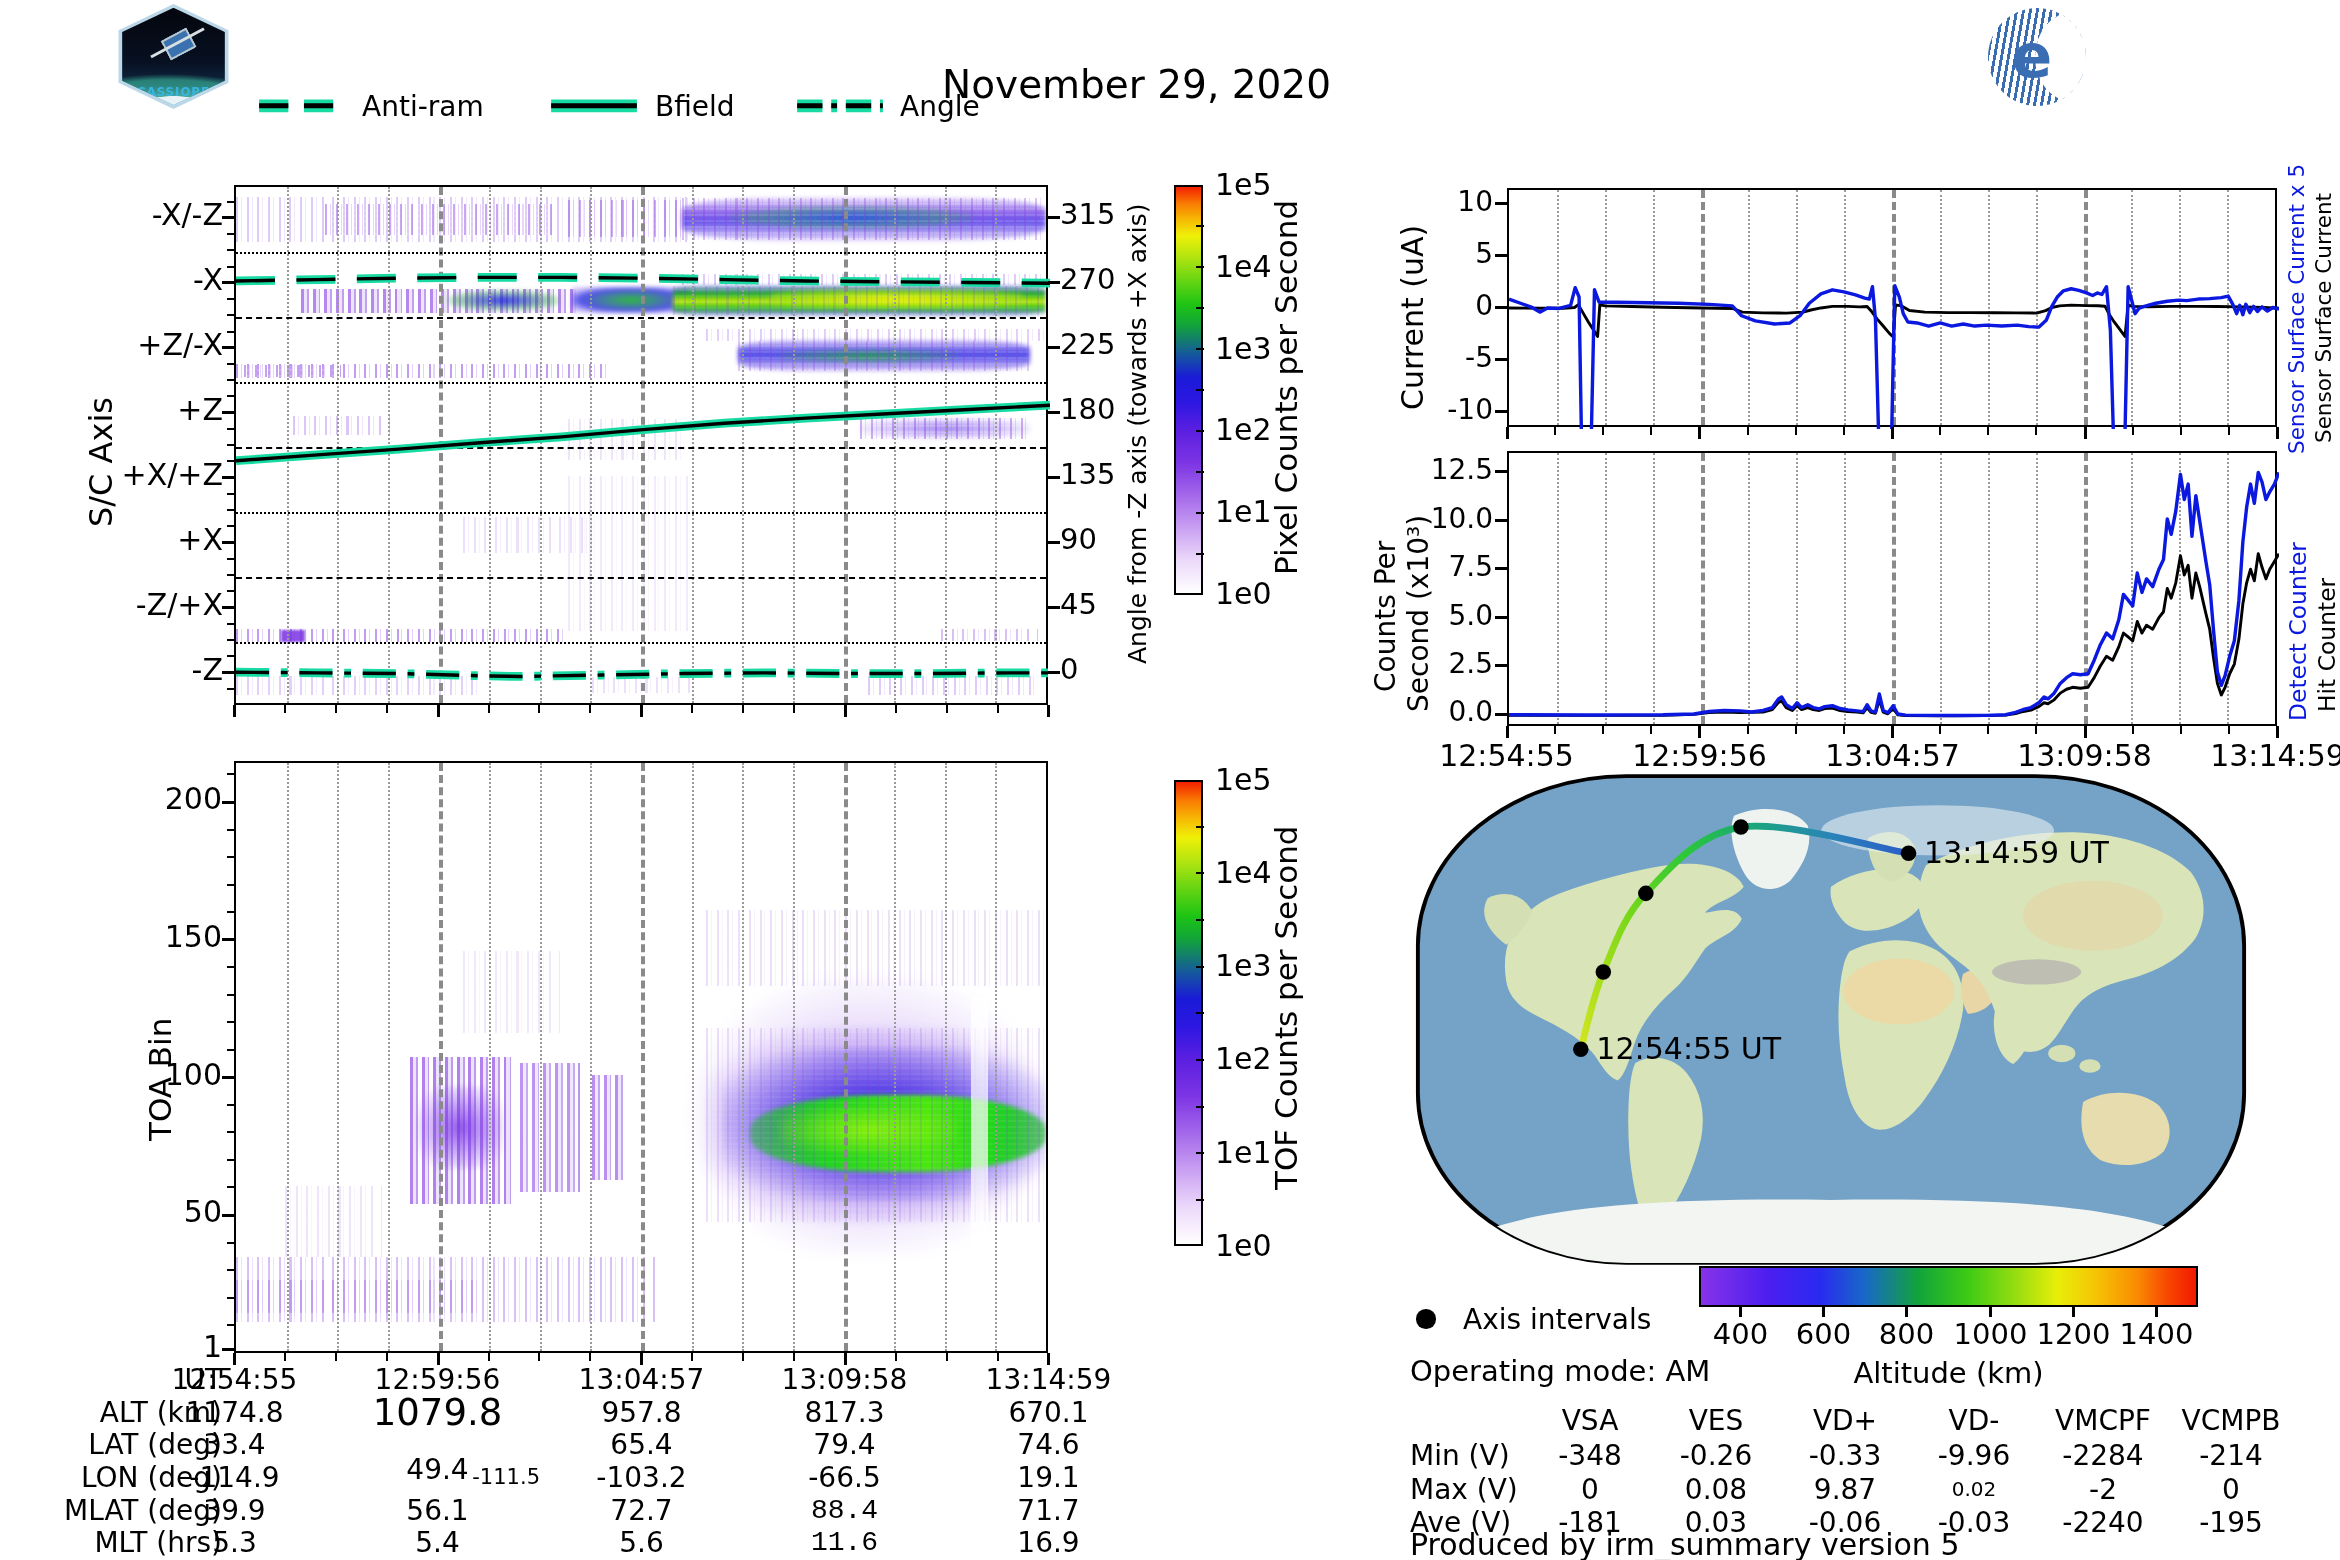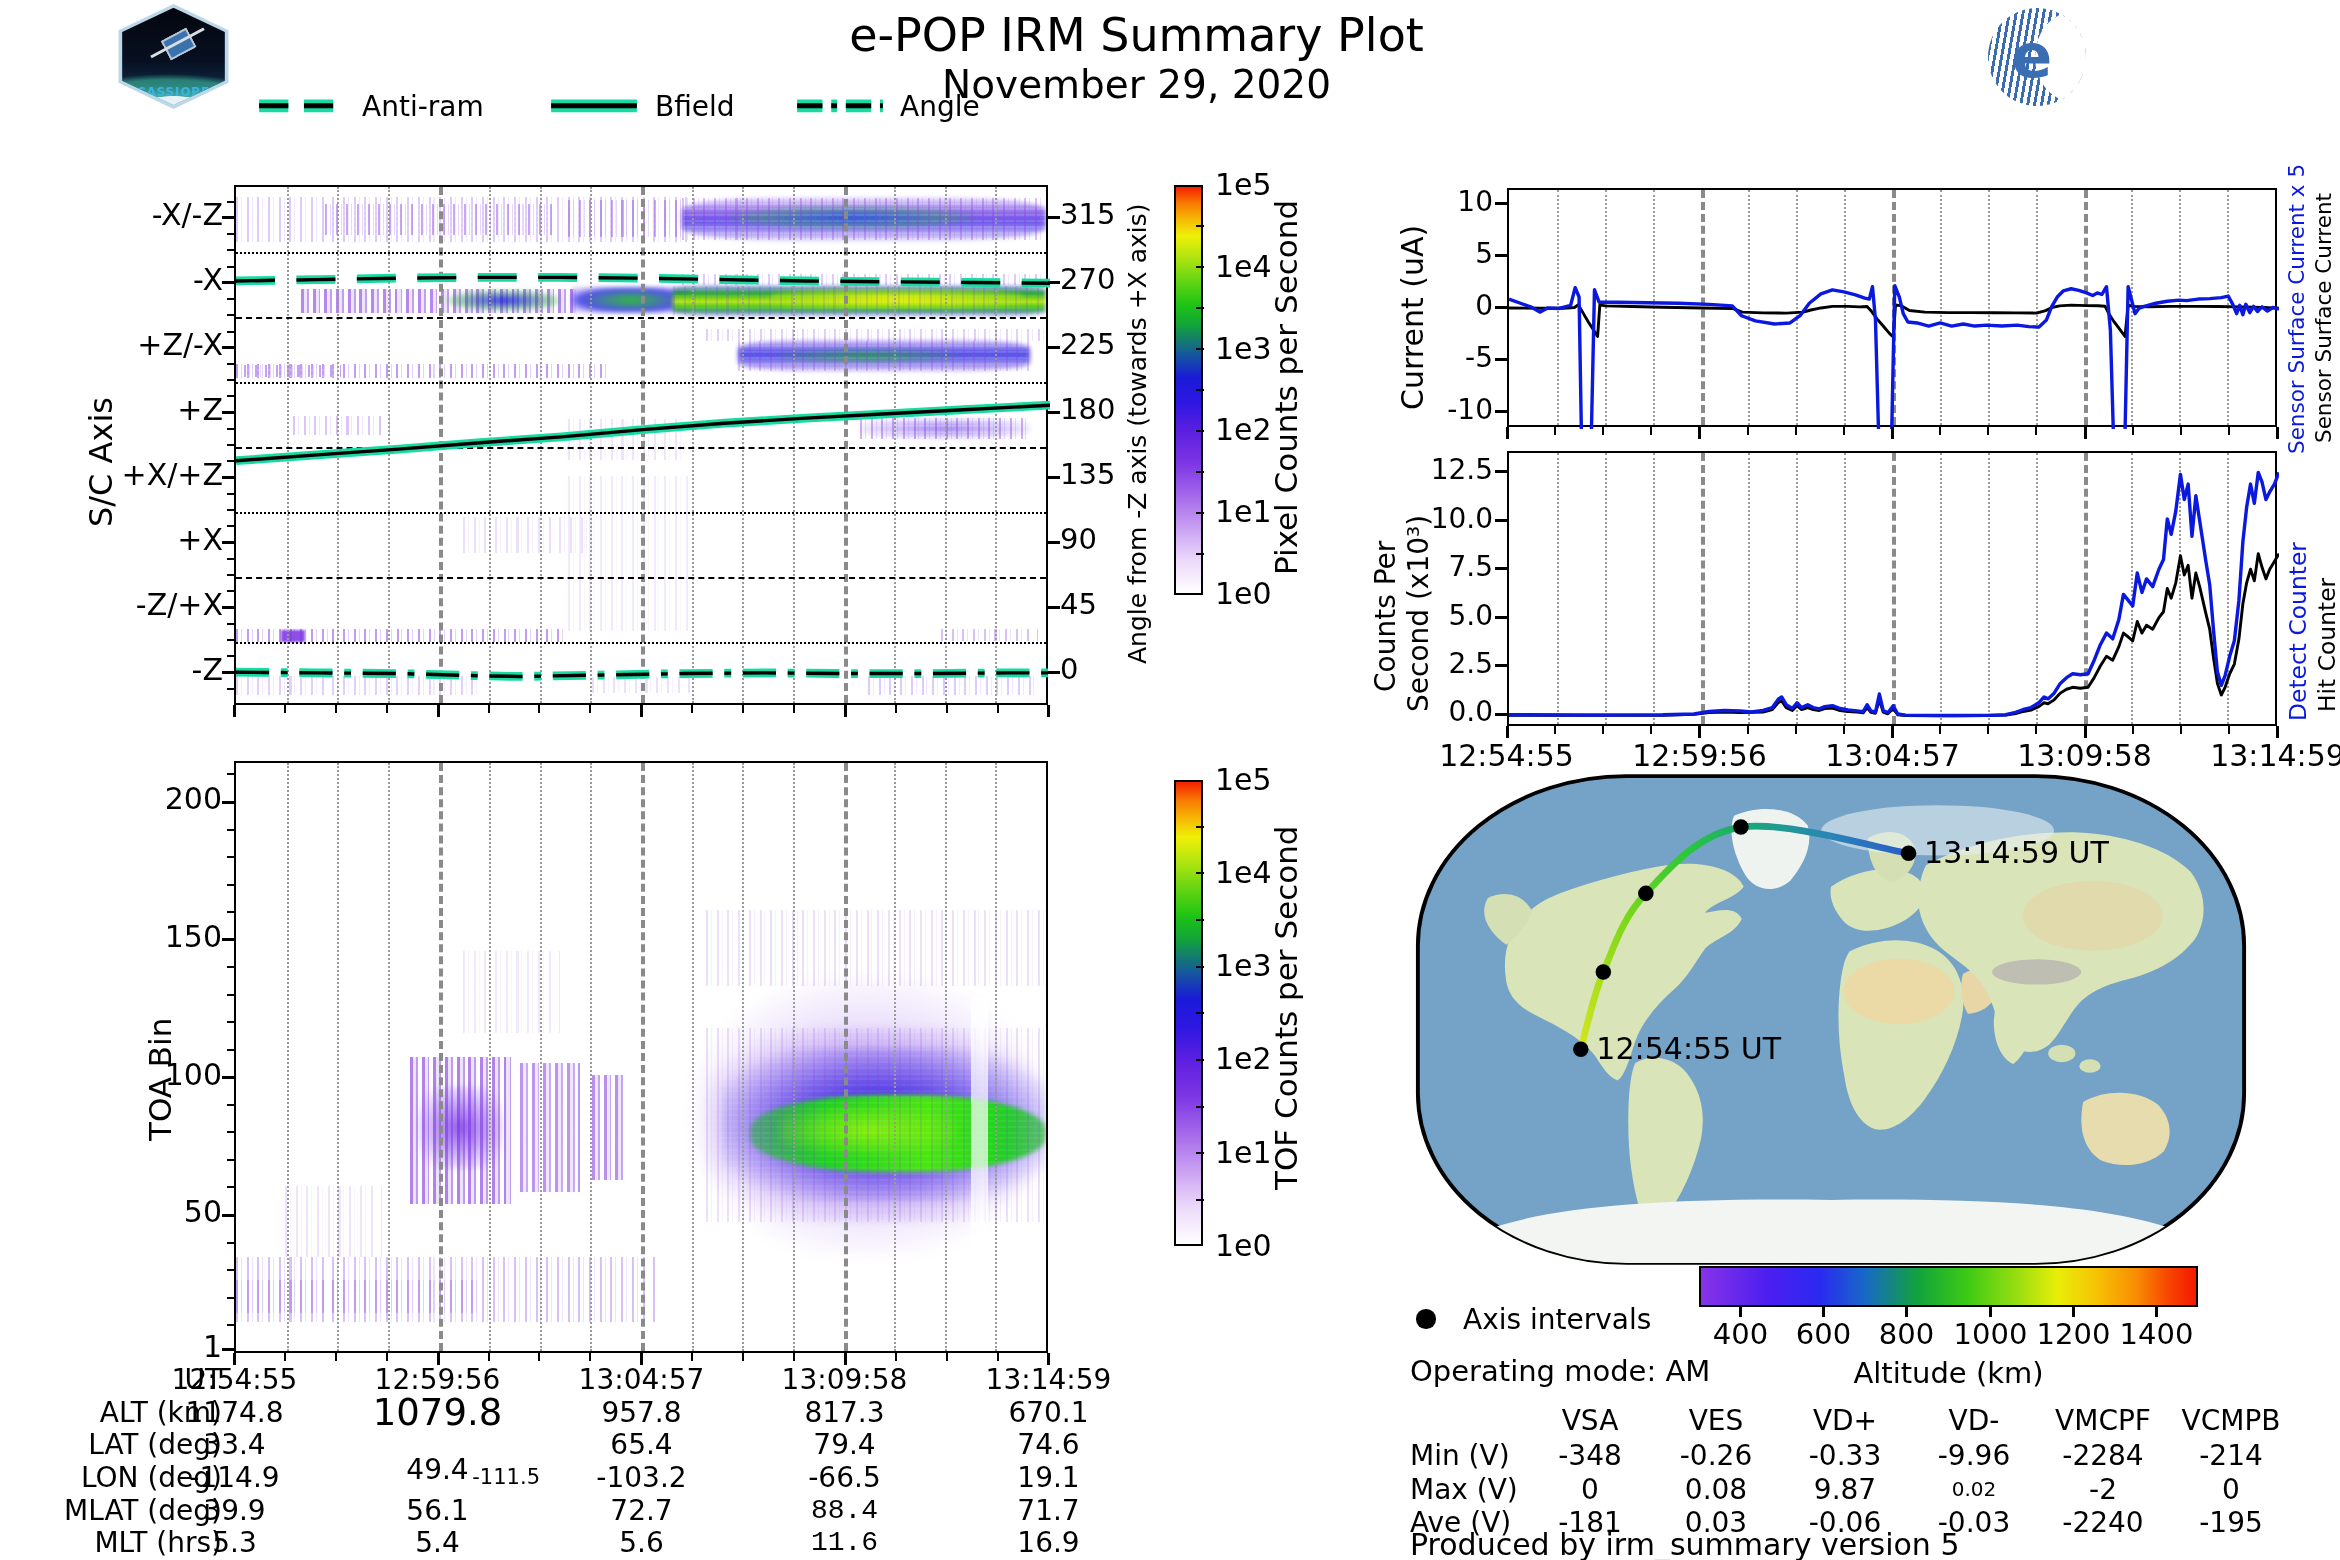--- a/index.html
+++ b/index.html
@@ -56,21 +56,20 @@
 
 <div id="root">
 
   <div class="patch-outer">
     <div class="patch-inner">
       <div class="sat"></div>
       <div class="patch-label">CASSIOPE</div>
     </div>
   </div>
 
-  <div class="abs ca title" style="left:649px;top:7.8px;width:975px;">e-POP IRM Summary Plot</div>
   <div class="abs ca subtitle" style="left:649px;top:62px;width:975px;">November 29, 2020</div>
 
   <div class="esa-globe">
     <div class="esa-cres"></div>
     <div class="esa-e">e</div>
   </div>
 
   <div class="abs" style="left:249px;top:90px;width:819px;height:33px;">
     <svg class="abs" style="left:7.8px;top:7.8px;" width="90" height="15.6" viewBox="0 0 92 16">
       <line x1="2" y1="8" x2="90" y2="8" stroke="#17dba2" stroke-width="13" stroke-dasharray="30 16"></line>

